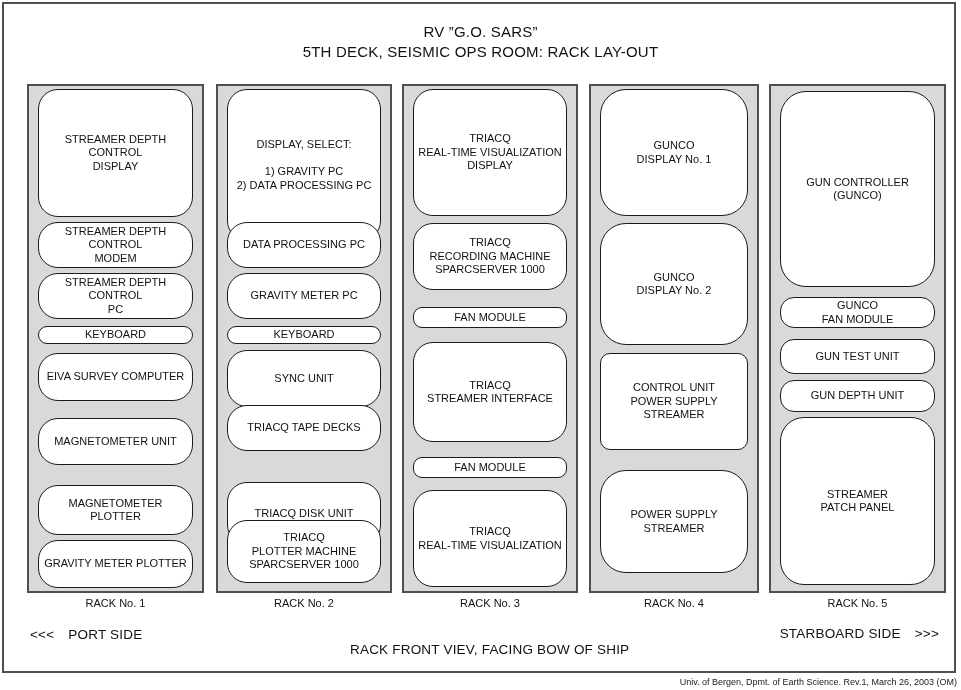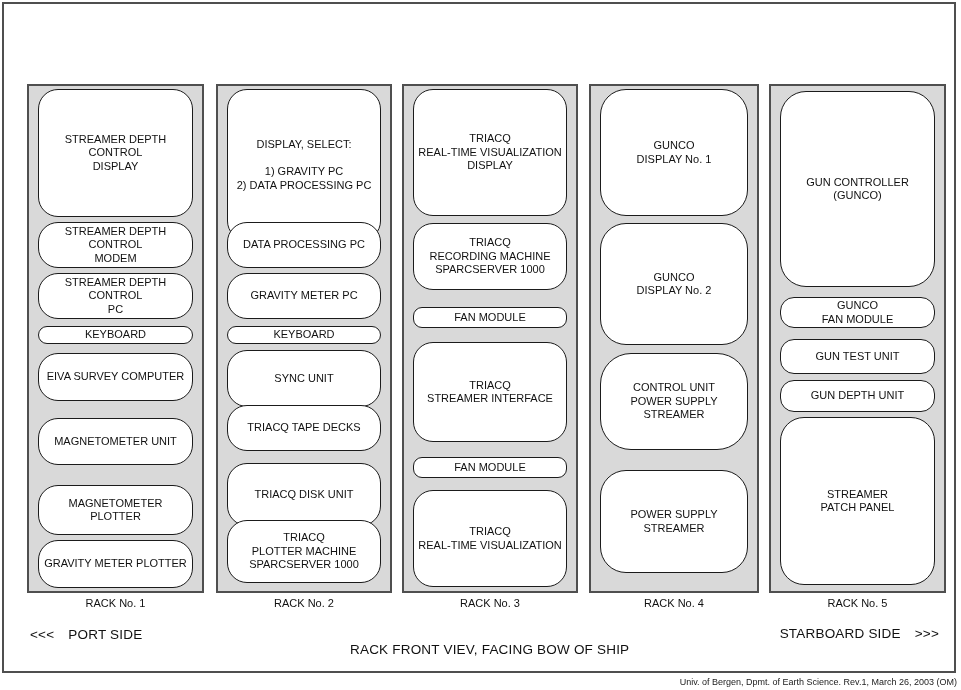--- a/index.html
+++ b/index.html
@@ -40,20 +40,22 @@
     position:absolute;top:677px;right:4px;font-size:9px;color:#222;margin-left:40px;
   }
 </style>
 </head>
 <body>
 
 <div class="page">
   <div class="frame"></div>
 
   <div class="title">
+    <div>RV ”G.O. SARS”</div>
+    <div>5TH DECK, SEISMIC OPS ROOM: RACK LAY-OUT</div>
   </div>
 
   <div class="rack" style="left:27px;width:177px">
     <div class="box" style="top:3px;height:128px">STREAMER DEPTH
 CONTROL
 DISPLAY</div>
     <div class="box" style="top:136px;height:46px">STREAMER DEPTH
 CONTROL
 MODEM</div>
     <div class="box" style="top:187px;height:46px">STREAMER DEPTH
@@ -71,21 +73,21 @@
   <div class="rack" style="left:216px;width:176px">
     <div class="box" style="top:3px;height:152px">DISPLAY, SELECT:
 
 1) GRAVITY PC
 2) DATA PROCESSING PC</div>
     <div class="box" style="top:136px;height:46px">DATA PROCESSING PC</div>
     <div class="box" style="top:187px;height:46px">GRAVITY METER PC</div>
     <div class="box thin" style="top:240px;height:18px">KEYBOARD</div>
     <div class="box" style="top:264px;height:57px">SYNC UNIT</div>
     <div class="box" style="top:319px;height:46px">TRIACQ TAPE DECKS</div>
-    <div class="box" style="top:377px;height:63px">TRIACQ DISK UNIT</div>
+    <div class="box" style="top:396px;height:63px">TRIACQ DISK UNIT</div>
     <div class="box" style="top:434px;height:63px">TRIACQ
 PLOTTER MACHINE
 SPARCSERVER 1000</div>
   </div>
   <div class="rack-label" style="left:216px;width:176px">RACK No. 2</div>
 
   <div class="rack" style="left:402px;width:176px">
     <div class="box" style="top:3px;height:127px">TRIACQ
 REAL-TIME VISUALIZATION
 DISPLAY</div>
@@ -99,21 +101,21 @@
     <div class="box" style="top:404px;height:97px">TRIACQ
 REAL-TIME VISUALIZATION</div>
   </div>
   <div class="rack-label" style="left:402px;width:176px">RACK No. 3</div>
 
   <div class="rack" style="left:589px;width:170px">
     <div class="box" style="top:3px;height:127px;border-radius:26px">GUNCO
 DISPLAY No. 1</div>
     <div class="box" style="top:137px;height:122px;border-radius:26px">GUNCO
 DISPLAY No. 2</div>
-    <div class="box" style="top:267px;height:97px;border-radius:31px">CONTROL UNIT
+    <div class="box" style="top:267px;height:97px;border-radius:10px">CONTROL UNIT
 POWER SUPPLY
 STREAMER</div>
     <div class="box" style="top:384px;height:103px;border-radius:26px">POWER SUPPLY
 STREAMER</div>
   </div>
   <div class="rack-label" style="left:589px;width:170px">RACK No. 4</div>
 
   <div class="rack" style="left:769px;width:177px">
     <div class="box" style="top:5px;height:196px;border-radius:26px">GUN CONTROLLER
 (GUNCO)</div>

